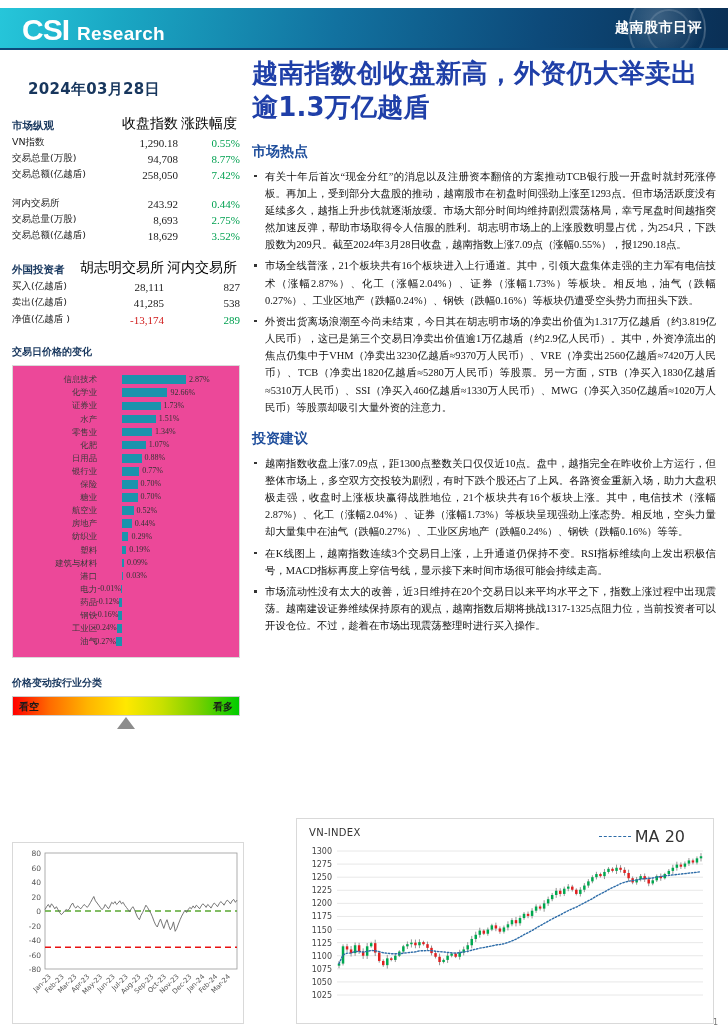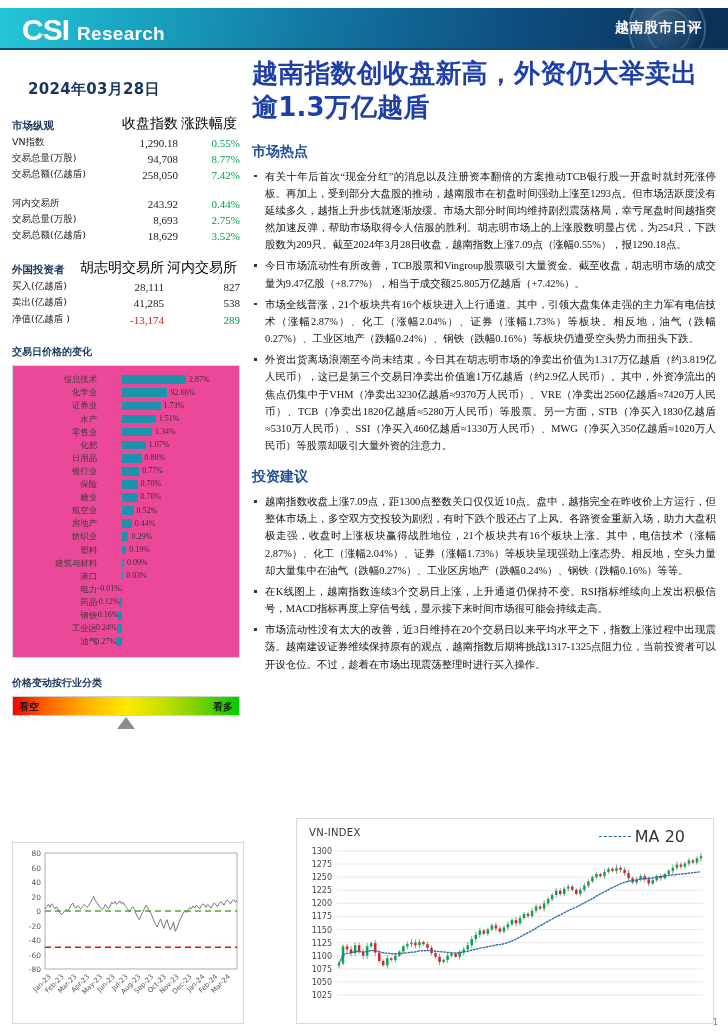--- a/index.html
+++ b/index.html
@@ -358,21 +358,20 @@
     <div class="needle" id="gauge-needle" style="left: calc(50% - 9px);"></div>
   </div>
 </div>
 
 <div class="rcol">
   <h1 class="headline">越南指数创收盘新高，外资仍大举卖出逾1.3万亿越盾</h1>
 
   <h2 class="sub">市场热点</h2>
   <ul class="bullets" id="b1">
       <li>有关十年后首次“现金分红”的消息以及注册资本翻倍的方案推动TCB银行股一开盘时就封死涨停板。再加上，受到部分大盘股的推动，越南股市在初盘时间强劲上涨至1293点。但市场活跃度没有延续多久，越指上升步伐就逐渐放缓。市场大部分时间均维持剧烈震荡格局，幸亏尾盘时间越指突然加速反弹，帮助市场取得令人信服的胜利。胡志明市场上的上涨股数明显占优，为254只，下跌股数为209只。截至2024年3月28日收盘，越南指数上涨7.09点（涨幅0.55%），报1290.18点。</li>
-      <li>今日市场流动性有所改善，TCB股票和Vingroup股票吸引大量资金。截至收盘，胡志明市场的成交量为9.47亿股（+8.77%），相当于成交额25.805万亿越盾（+7.42%）。</li>
       <li>市场全线普涨，21个板块共有16个板块进入上行通道。其中，引领大盘集体走强的主力军有电信技术（涨幅2.87%）、化工（涨幅2.04%）、证券（涨幅1.73%）等板块。相反地，油气（跌幅0.27%）、工业区地产（跌幅0.24%）、钢铁（跌幅0.16%）等板块仍遭受空头势力而扭头下跌。</li>
       <li>外资出货离场浪潮至今尚未结束，今日其在胡志明市场的净卖出价值为1.317万亿越盾（约3.819亿人民币），这已是第三个交易日净卖出价值逾1万亿越盾（约2.9亿人民币）。其中，外资净流出的焦点仍集中于VHM（净卖出3230亿越盾≈9370万人民币）、VRE（净卖出2560亿越盾≈7420万人民币）、TCB（净卖出1820亿越盾≈5280万人民币）等股票。另一方面，STB（净买入1830亿越盾≈5310万人民币）、SSI（净买入460亿越盾≈1330万人民币）、MWG（净买入350亿越盾≈1020万人民币）等股票却吸引大量外资的注意力。</li>
     </ul>
 
   <h2 class="sub">投资建议</h2>
   <ul class="bullets" id="b2">
       <li>越南指数收盘上涨7.09点，距1300点整数关口仅仅近10点。盘中，越指完全在昨收价上方运行，但整体市场上，多空双方交投较为剧烈，有时下跌个股还占了上风。各路资金重新入场，助力大盘积极走强，收盘时上涨板块赢得战胜地位，21个板块共有16个板块上涨。其中，电信技术（涨幅2.87%）、化工（涨幅2.04%）、证券（涨幅1.73%）等板块呈现强劲上涨态势。相反地，空头力量却大量集中在油气（跌幅0.27%）、工业区房地产（跌幅0.24%）、钢铁（跌幅0.16%）等等。</li>
       <li>在K线图上，越南指数连续3个交易日上涨，上升通道仍保持不变。RSI指标维续向上发出积极信号，MACD指标再度上穿信号线，显示接下来时间市场很可能会持续走高。</li>
       <li>市场流动性没有太大的改善，近3日维持在20个交易日以来平均水平之下，指数上涨过程中出现震荡。越南建设证券维续保持原有的观点，越南指数后期将挑战1317-1325点阻力位，当前投资者可以开设仓位。不过，趁着在市场出现震荡整理时进行买入操作。</li>
     </ul>

